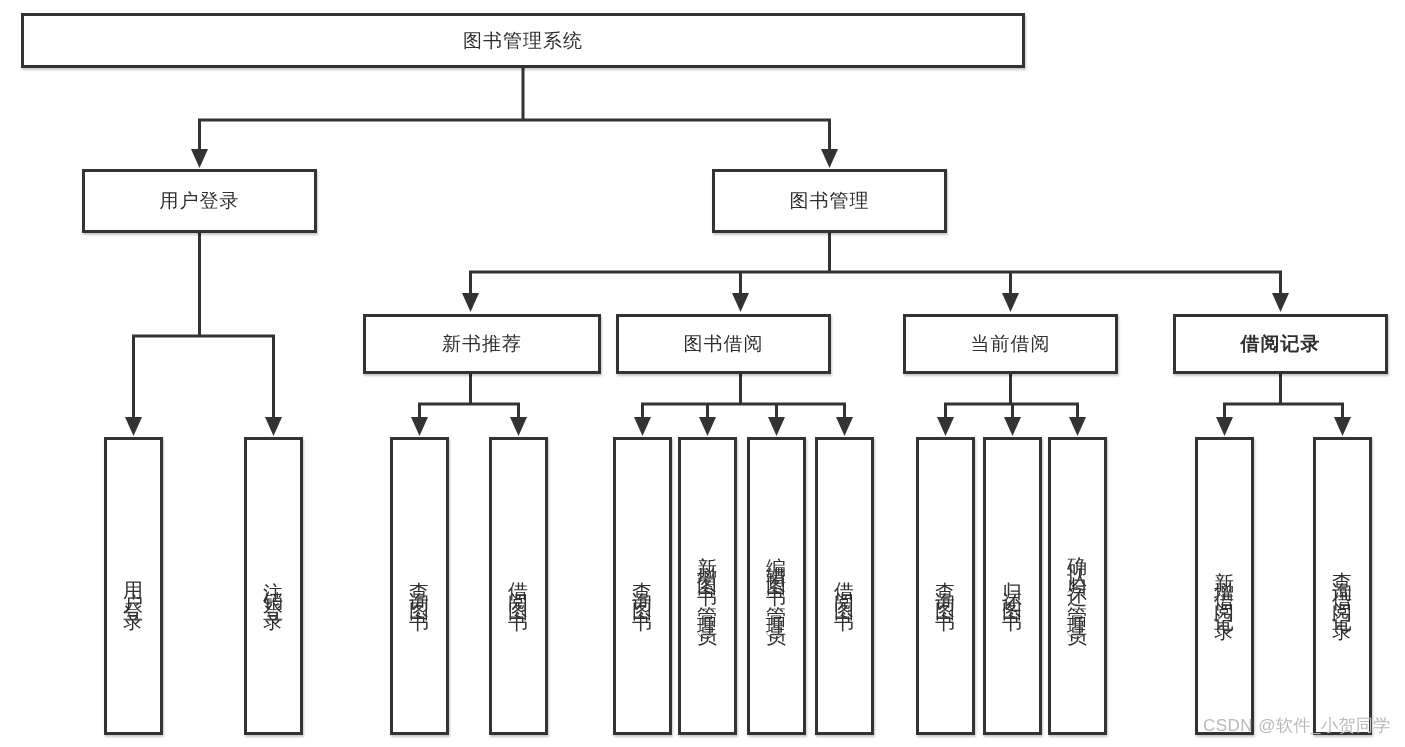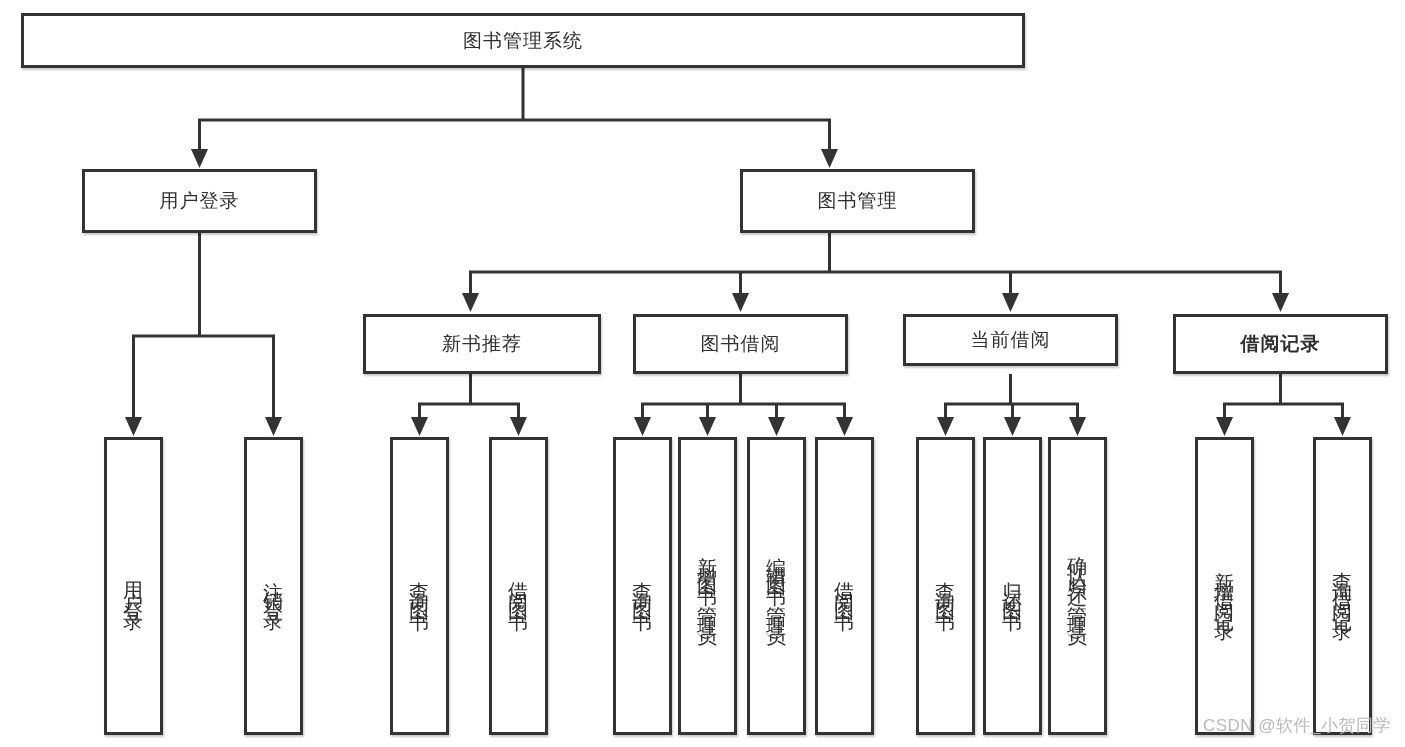--- a/index.html
+++ b/index.html
@@ -125,25 +125,25 @@
       <path class="cline" d="M1280.5,374 V404"></path>
       <path class="cline" d="M1224.5,420 V404 H1342.5 V420"></path>
       <polygon class="ahead" points="1216,417 1233,417 1224.5,436"></polygon>
       <polygon class="ahead" points="1334,417 1351,417 1342.5,436"></polygon>
     </g>
   </svg>
 
   <div class="node" style="left:21px; top:13px; width:1004px; height:55px;">图书管理系统</div>
 
   <div class="node" style="left:82px; top:169px; width:235px; height:64px;">用户登录</div>
-  <div class="node" style="left:712px; top:169px; width:235px; height:64px;margin-left:28px;">图书管理</div>
+  <div class="node" style="left:712px; top:169px; width:235px; height:64px;">图书管理</div>
 
   <div class="node" style="left:363px; top:314px; width:238px; height:60px;">新书推荐</div>
-  <div class="node" style="left:633px; top:314px; width:215px; height:60px;">图书借阅</div>
-  <div class="node" style="left:903px; top:314px; width:215px; height:52px;">当前借阅</div>
+  <div class="node" style="left:616px; top:314px; width:215px; height:60px;">图书借阅</div>
+  <div class="node" style="left:903px; top:314px; width:215px; height:60px;">当前借阅</div>
   <div class="node" style="left:1173px; top:314px; width:215px; height:60px;font-weight:bold;">借阅记录</div>
 
   <div class="node leaf" style="left:104px; top:437px; width:59px; height:298px;">用户登录</div>
   <div class="node leaf" style="left:244px; top:437px; width:59px; height:298px;">注销登录</div>
 
   <div class="node leaf" style="left:390px; top:437px; width:59px; height:298px;">查询图书</div>
   <div class="node leaf" style="left:489px; top:437px; width:59px; height:298px;">借阅图书</div>
 
   <div class="node leaf" style="left:613px; top:437px; width:59px; height:298px;">查询图书</div>
   <div class="node leaf" style="left:678px; top:437px; width:59px; height:298px;">新增图书（管理员）</div>

